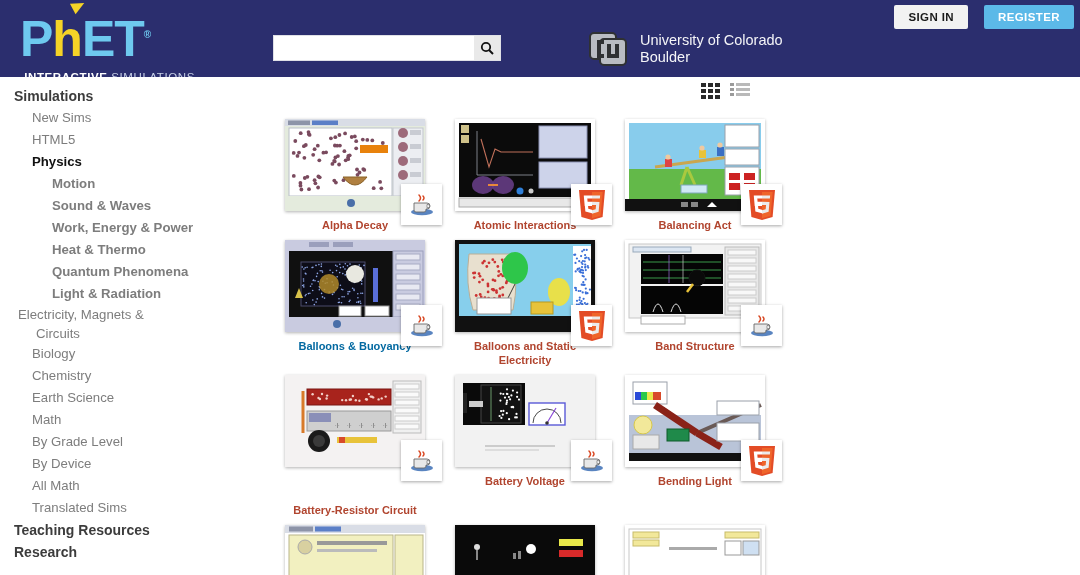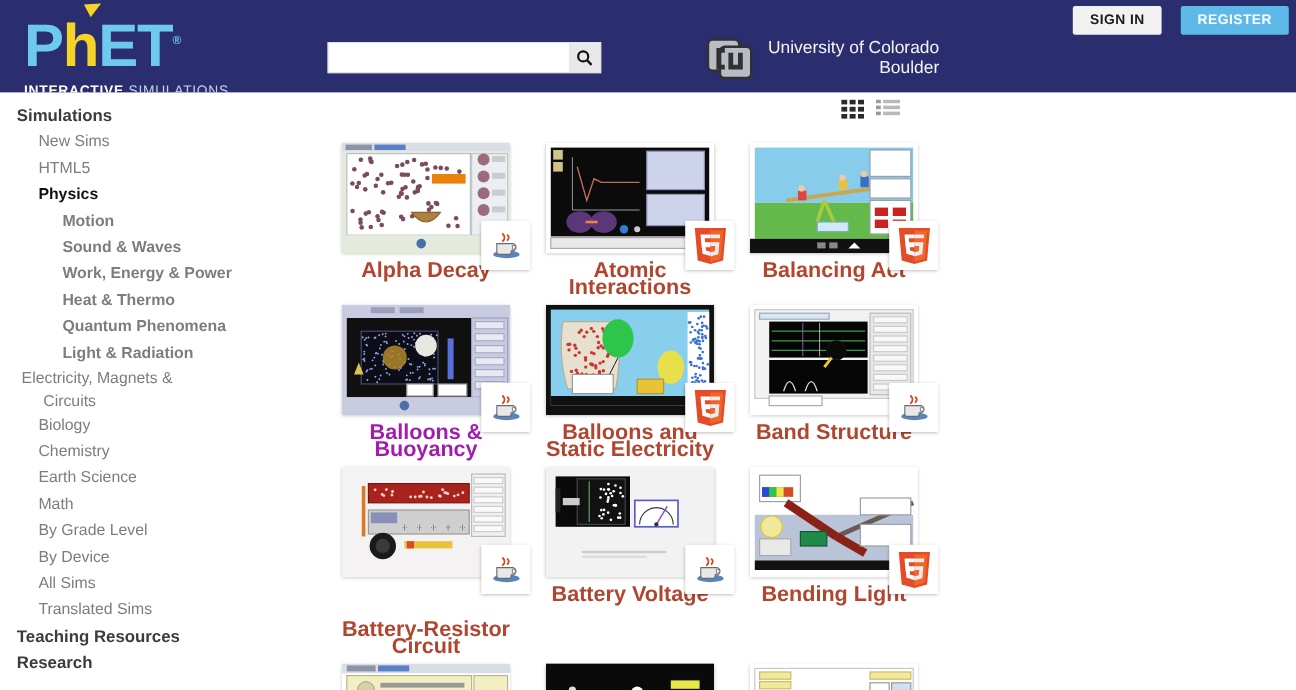--- a/index.html
+++ b/index.html
@@ -26,21 +26,21 @@
   .logo-h { color: #f5d327; }
   .logo-reg { font-size: 10px; vertical-align: super; color: #6ec9ef; }
   .logo-arrow {
     position: absolute; left: 52px; top: -10px;
     width: 0; height: 0;
     border-left: 13px solid #f5d327;
     border-top: 6px solid transparent;
     border-bottom: 6px solid transparent;
     transform: rotate(-28deg);
   }
-  .logo-sub { margin-top: 7px; font-size: 11.5px; letter-spacing: 0.6px; white-space: nowrap; }
+  .logo-sub { margin-top: 7px; font-size: 11.5px; letter-spacing: 0.6px; white-space: nowrap; text-align: right; }
   .logo-sub b { color: #ffffff; font-weight: bold; }
   .logo-sub span { color: #c7d0e6; }
 
   .search-box {
     position: absolute; left: 273px; top: 35px;
     width: 228px; height: 26px;
     background: #ffffff;
     display: flex; align-items: stretch;
     border: 1px solid #dfe0e6;
   }
@@ -51,21 +51,21 @@
     background: #ffffff; color: #222;
   }
   .search-btn {
     width: 26px; background: #e9e9e9;
     border: none; cursor: pointer;
     display: flex; align-items: center; justify-content: center;
   }
 
   .cu-logo-wrap {
     position: absolute; left: 588px; top: 30px;
-    display: flex; align-items: center; gap: 10px; text-align: right;
+    display: flex; align-items: center; gap: 10px;
   }
   .cu-mark { width: 42px; height: 38px; }
   .cu-text { color: #ffffff; font-size: 14.5px; line-height: 17px; opacity: .95; }
 
   .auth-buttons {
     position: absolute; right: 6px; top: 5px;
     display: flex; gap: 16px;
   }
   .btn-signin {
     background: #f2f2f2; color: #1a1a1a;
@@ -128,21 +128,21 @@
   .thumb-canvas { width: 100%; height: 100%; display: block; }
   .badge {
     position: absolute; right: -17px; bottom: -14px;
     width: 41px; height: 41px;
     background: #ffffff;
     box-shadow: 0 1px 3px rgba(0,0,0,.35);
     display: flex; align-items: center; justify-content: center;
   }
   .badge svg { display: block; }
   .sim-title {
-    color: #b1452f; font-size: 18px; font-weight: bold;
+    color: #b1452f; font-size: 11px; font-weight: bold;
     text-align: center; line-height: 14px; width: 150px;
     margin-top: 2px;
   }
 </style>
 </head>
 <body>
 
 <div class="header">
 
   <div class="logo-wrap">
@@ -197,21 +197,21 @@
       <div class="nav-item nav-l2"><span>Heat &amp; Thermo</span></div>
       <div class="nav-item nav-l2"><span>Quantum Phenomena</span></div>
       <div class="nav-item nav-l2"><span>Light &amp; Radiation</span></div>
       <div class="nav-item nav-wrap2"><span>Electricity, Magnets &amp; Circuits</span></div>
       <div class="nav-item nav-l1"><span>Biology</span></div>
       <div class="nav-item nav-l1"><span>Chemistry</span></div>
       <div class="nav-item nav-l1"><span>Earth Science</span></div>
       <div class="nav-item nav-l1"><span>Math</span></div>
       <div class="nav-item nav-l1"><span>By Grade Level</span></div>
       <div class="nav-item nav-l1"><span>By Device</span></div>
-      <div class="nav-item nav-l1"><span>All Sims</span></div>
+      <div class="nav-item nav-l1"><span>All Math</span></div>
       <div class="nav-item nav-l1"><span>Translated Sims</span></div>
       <div class="nav-item nav-head"><span>Teaching Resources</span></div>
       <div class="nav-item nav-head"><span>Research</span></div>
     </div>
 
   <div class="main">
 
     <div class="view-toggle">
       <svg class="grid-icon" width="20" height="16" viewBox="0 0 20 16">
         <rect x="0" y="0" width="5" height="4" fill="#2a2a2a"></rect>
@@ -543,21 +543,21 @@
             </svg>
             <div class="badge">
               <svg width="30" height="30" viewBox="0 0 30 30">
       <ellipse cx="15" cy="22" rx="11" ry="3.2" fill="#3c6fb5" opacity=".85"></ellipse>
       <path d="M7 13 h13 a3 3 0 0 1 0 6 h-1 v1 a2 2 0 0 1 -2 2 h-8 a2 2 0 0 1 -2 -2 z" fill="#e8e8e8" stroke="#6a6a6a" stroke-width="0.9"></path>
       <path d="M20 14.5 h1 a1.6 1.6 0 0 1 0 3.2 h-1 z" fill="#ffffff" stroke="#6a6a6a" stroke-width="0.7"></path>
       <path d="M12 5 q3 3 0 6 M16 6 q2 2 0 4" stroke="#d8451f" stroke-width="1.5" fill="none" stroke-linecap="round"></path>
     </svg>
             </div>
           </div>
-          <div class="sim-title" style="color: #a21caf;">Balloons &amp; Buoyancy</div>
+          <div class="sim-title" style="color: #0369a1;">Balloons &amp; Buoyancy</div>
         </div>
         <div class="sim-card">
           <div class="thumb-wrap">
             <svg class="thumb-canvas" viewBox="0 0 140 92" preserveAspectRatio="none">
        <rect width="140" height="92" fill="#111111"></rect>
               <rect x="4" y="4" width="132" height="80" fill="#87cfec"></rect>
         <path d="M14 14 q-4 30 4 56 h40 q6 -30 0 -56 z" fill="#e8e0cf" stroke="#b9ae96"></path>
         <circle cx="40.4" cy="61.4" r="1.4" fill="#cc3333"></circle>
               <circle cx="27.7" cy="23.0" r="1.4" fill="#cc3333"></circle>
               <circle cx="25.2" cy="54.5" r="1.4" fill="#cc3333"></circle>

